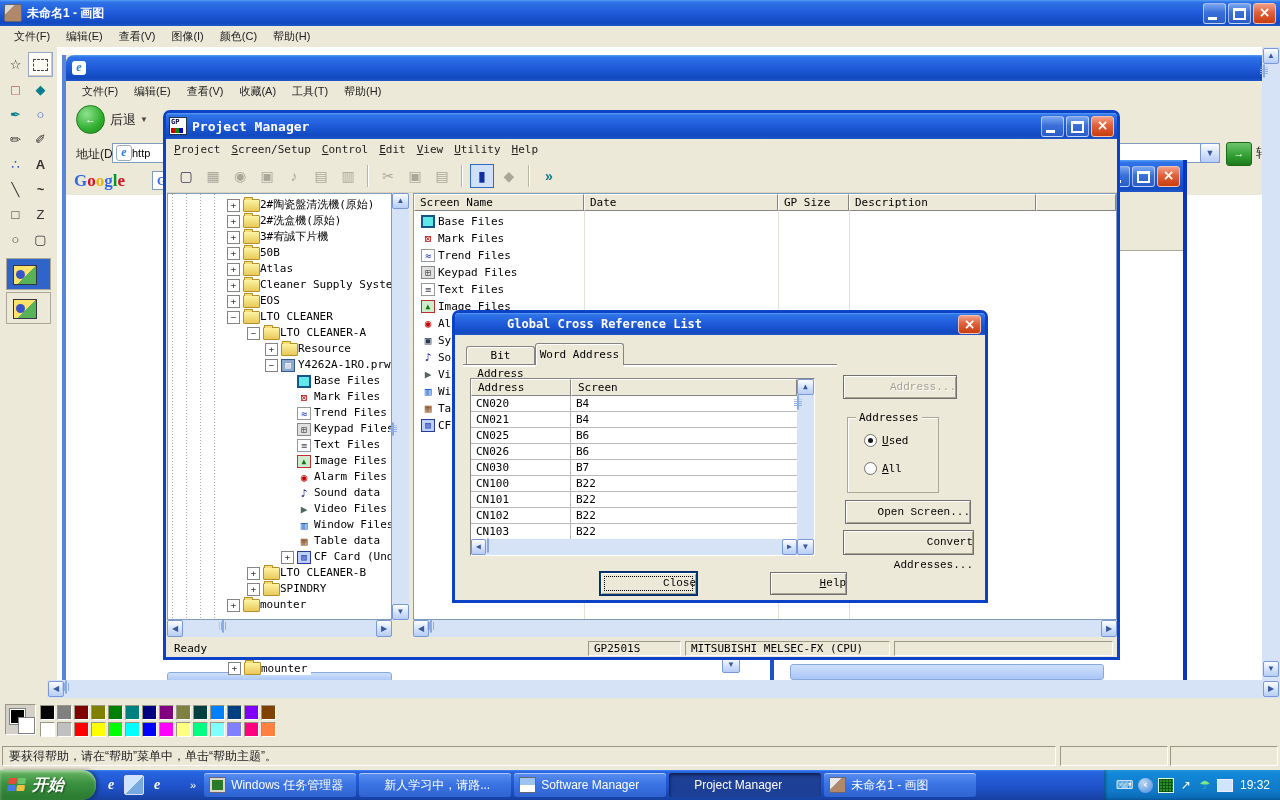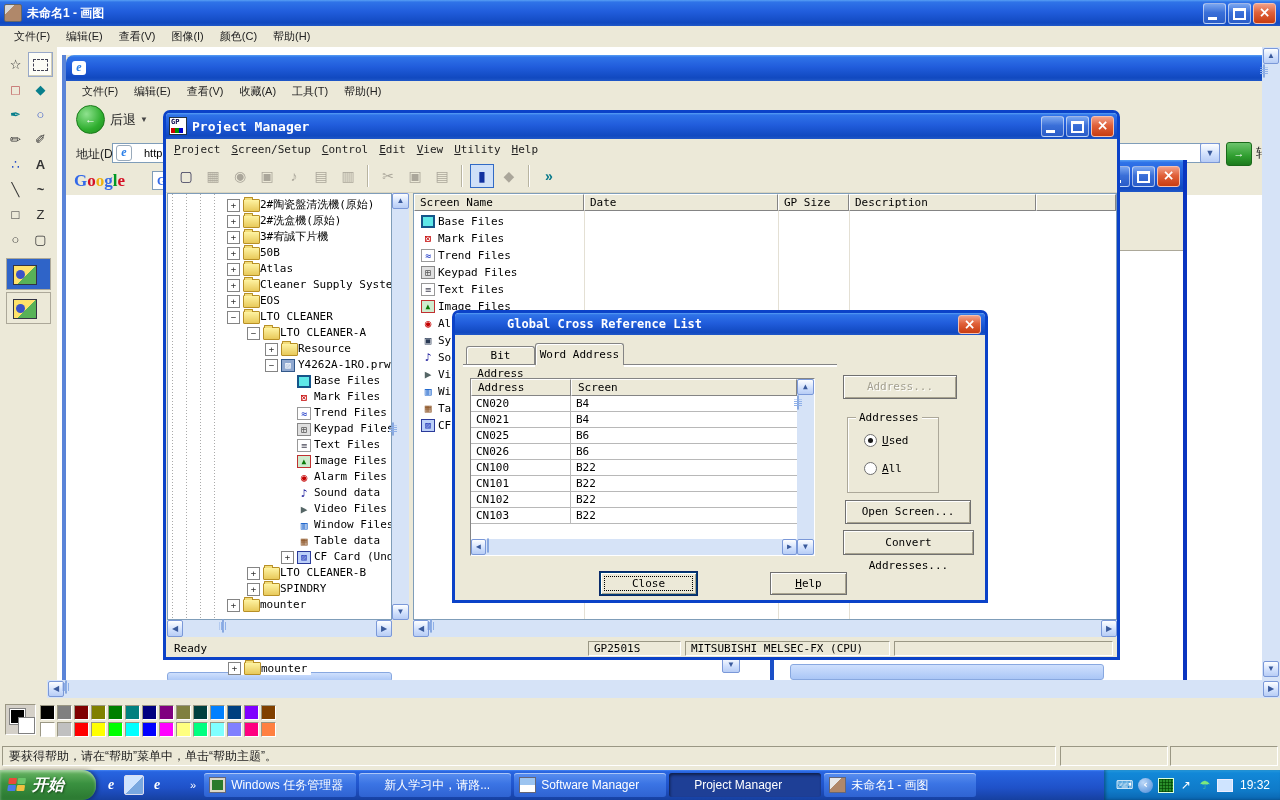--- a/index.html
+++ b/index.html
@@ -25,21 +25,21 @@
   .sbarrow{background:linear-gradient(180deg,#fdfeff,#cfdffc 60%,#b8cdf5);border:1px solid #7a98d8;border-radius:2px;
     color:#3a5a9c;font-size:8px;line-height:14px;text-align:center;box-sizing:border-box;}
   .sbthumb{background:linear-gradient(90deg,#cfe0fd,#aac6f6);border:1px solid #88a8e0;border-radius:2px;box-sizing:border-box;position:relative;}
   .sbthumb.h{background:linear-gradient(180deg,#cfe0fd,#aac6f6);}
   .sbthumb .grip{position:absolute;left:50%;top:50%;transform:translate(-50%,-50%);width:8px;height:7px;
     background:repeating-linear-gradient(180deg,#8fb0e8 0 1px,transparent 1px 2px);}
   .sbthumb.h .grip{width:7px;height:8px;background:repeating-linear-gradient(90deg,#8fb0e8 0 1px,transparent 1px 2px);}
 
   
   .btn3d{background:#ECE9D8;border:1px solid #707070;box-shadow:inset 1px 1px 0 #fff,inset -1px -1px 0 #a8a38f;
-    text-align:center;box-sizing:border-box;}
+    text-align:right;box-sizing:border-box;font-family:Liberation Mono, monospace;}
   .btn3d.disabled{color:#a4a090;text-shadow:1px 1px 0 #fff;}
   .btn3d.default{border:1px solid #003c74;outline:1px solid #0a2a6a;}
   .focusdots{position:absolute;inset:3px;border:1px dotted #000;}
 
   
   #paint-title{left:0;top:0;width:1280px;height:26px;padding:0 4px;box-sizing:border-box;}
   #paint-title .ttxt{font-size:12px;margin-left:5px;flex:1;}
   .appicon-paint{width:16px;height:16px;background:linear-gradient(135deg,#d8d8d8 30%,#b0886a 30%);border:1px solid #666;border-radius:2px;}
   #paint-menu{left:0;top:26px;width:1280px;height:21px;background:#ECE9D8;border-bottom:1px solid #d8d4c0;
     display:flex;align-items:center;padding-left:6px;}
@@ -275,21 +275,21 @@
     <span id="back-btn">
       <span id="back-circle">←</span>
       <span id="back-label">后退</span>
       <span id="back-drop">▼</span>
     </span>
   </div>
   <div class="abs" id="ie-address">
     <span id="addr-label">地址(D)</span>
     <span id="addr-field">
       <span class="ieicon" style="color:#2a7fe8;border:1px solid #9ab;">e</span>
-      <span style="margin-left:12px;">http</span>
+      <span style="margin-left:0;">http</span>
     </span>
     <span class="abs sbarrow" id="addr-drop" style="line-height:18px;font-size:9px;">▼</span>
     <span class="abs" id="go-btn">→</span>
     <span class="abs" id="go-label">转</span>
   </div>
   <div class="abs" id="ie-google">
     <span class="abs" id="glogo">
       
     <span style="color: rgb(51, 105, 232);">G</span><span style="color: rgb(213, 15, 37);">o</span><span style="color: rgb(238, 178, 17);">o</span><span style="color: rgb(51, 105, 232);">g</span><span style="color: rgb(0, 153, 37);">l</span><span style="color: rgb(213, 15, 37);">e</span></span>
     <span class="abs" id="gcombo">
@@ -683,20 +683,24 @@
         <div class="drow">
           <span class="c1">CN025</span>
           <span class="c2">B6</span>
         </div>
 
         <div class="drow">
           <span class="c1">CN026</span>
           <span class="c2">B6</span>
         </div>
 
+        <div class="drow">
+          <span class="c1">CN030</span>
+          <span class="c2">B7</span>
+        </div>
 
         <div class="drow">
           <span class="c1">CN100</span>
           <span class="c2">B22</span>
         </div>
 
         <div class="drow">
           <span class="c1">CN101</span>
           <span class="c2">B22</span>
         </div>

